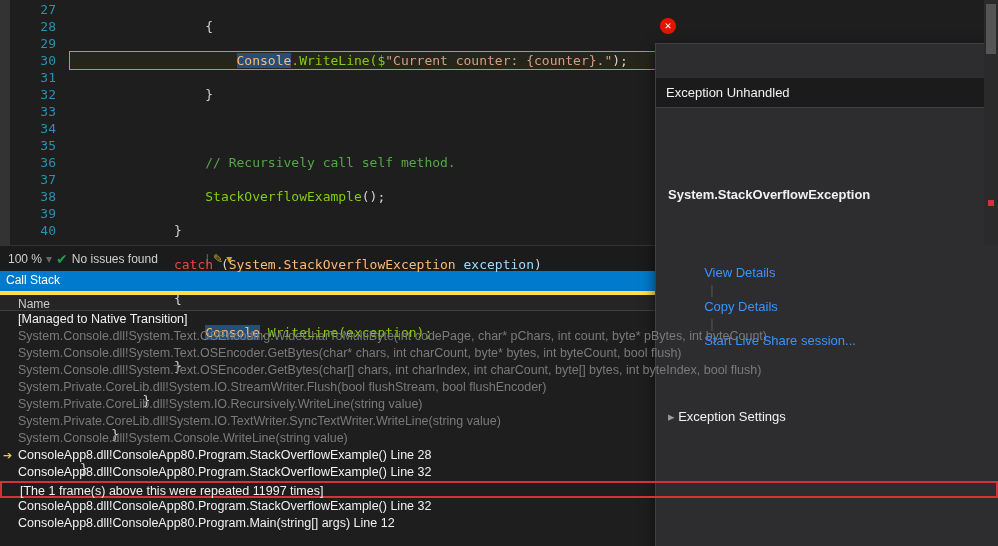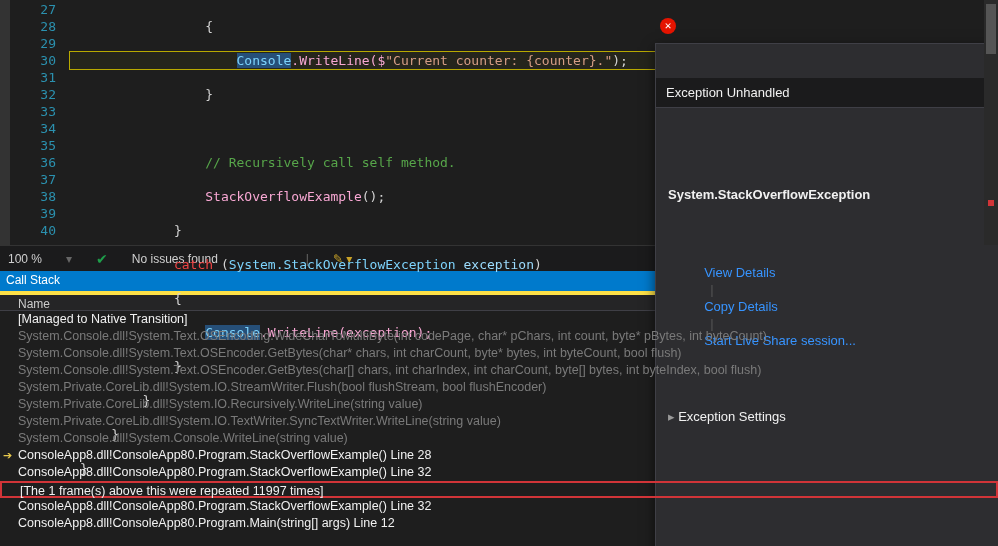--- a/index.html
+++ b/index.html
@@ -34,23 +34,23 @@
   .code {
     flex: 1;
     font-size: 13px;
     line-height: 17px;
     padding-top: 1px;
     white-space: pre;
     position: relative;
   }
   .line { height: 17px; padding-left: 10px; }
   .hl-yellow { outline: 1px solid #b8a900; background: rgba(184,169,0,0.05); }
-  .tok-type   { color: #7dd3fc; }
+  .tok-type   { color: #fdba74; }
   .tok-str    { color: #d69d85; }
-  .tok-method { color: #f9a8d4; }
+  .tok-method { color: #84cc16; }
   .tok-comment{ color: #57a64a; }
   .tok-kw     { color: #ef4444; }
   .tok-var    { color: #9cdcfe; }
   .tok-pn     { color: #d4d4d4; }
   .sel { background: #264f78; }
   .red-x {
     position: absolute; left: 590px; top: 18px;
     width: 16px; height: 16px; border-radius: 50%;
     background: #e51400; color: #fff; font-size: 11px;
     line-height: 16px; text-align: center;
@@ -83,21 +83,21 @@
   .exc-resize { text-align: right; padding: 0 4px 2px 0; color: #666; font-size: 10px;}
   .status-bar {
     height: 26px;
     background: #1b1b1c;
     display: flex; align-items: center;
     font-family: "Segoe UI", sans-serif;
     font-size: 12px;
     color: #d0d0d0;
     border-top: 1px solid #333;
     padding: 0 8px;
-    gap: 24px;
+    gap: 4px;
   }
   .status-bar .check { color: #1e9e4a; font-size: 14px; }
   .status-bar .brush { color: #c9a227; }
   .tool-window-header {
     background: #007acc;
     color: #fff;
     font-family: Liberation Sans, sans-serif;
     font-size: 12px;
     padding: 2px 6px;
     height: 20px;

